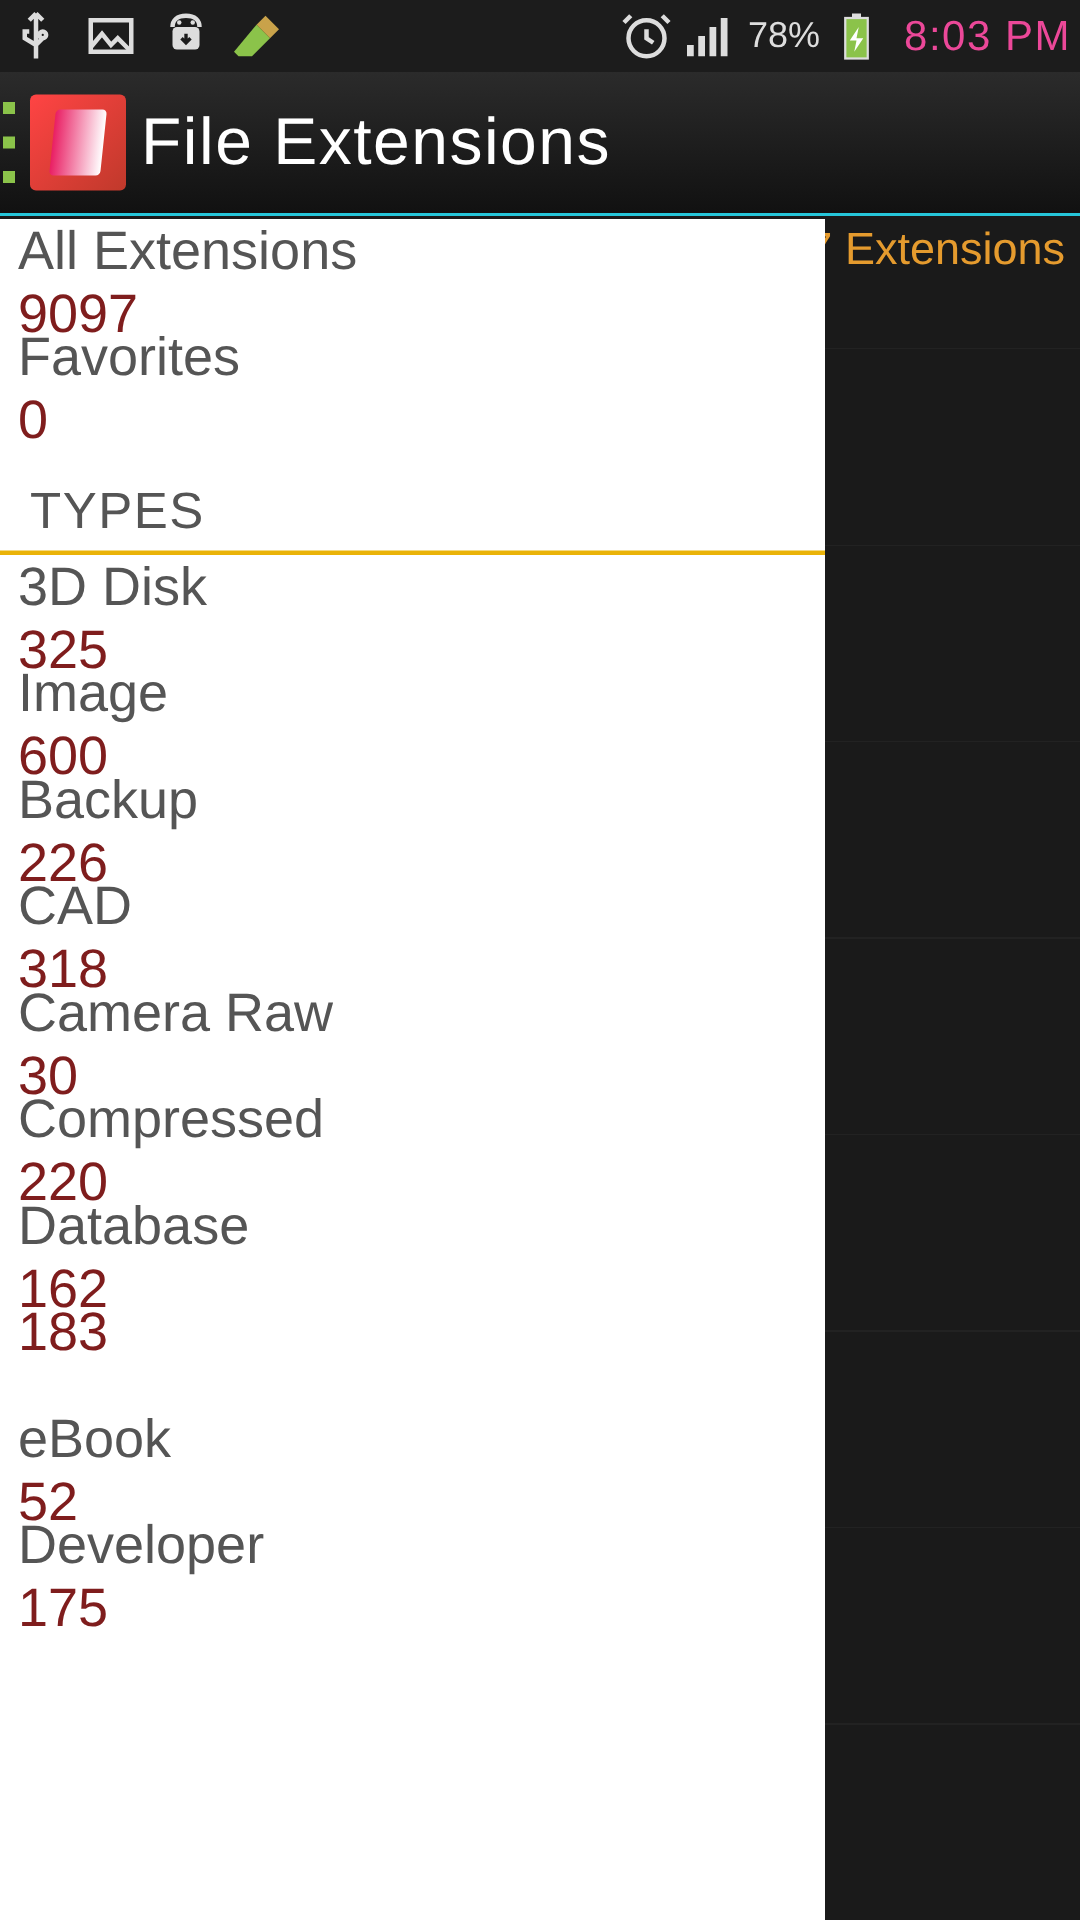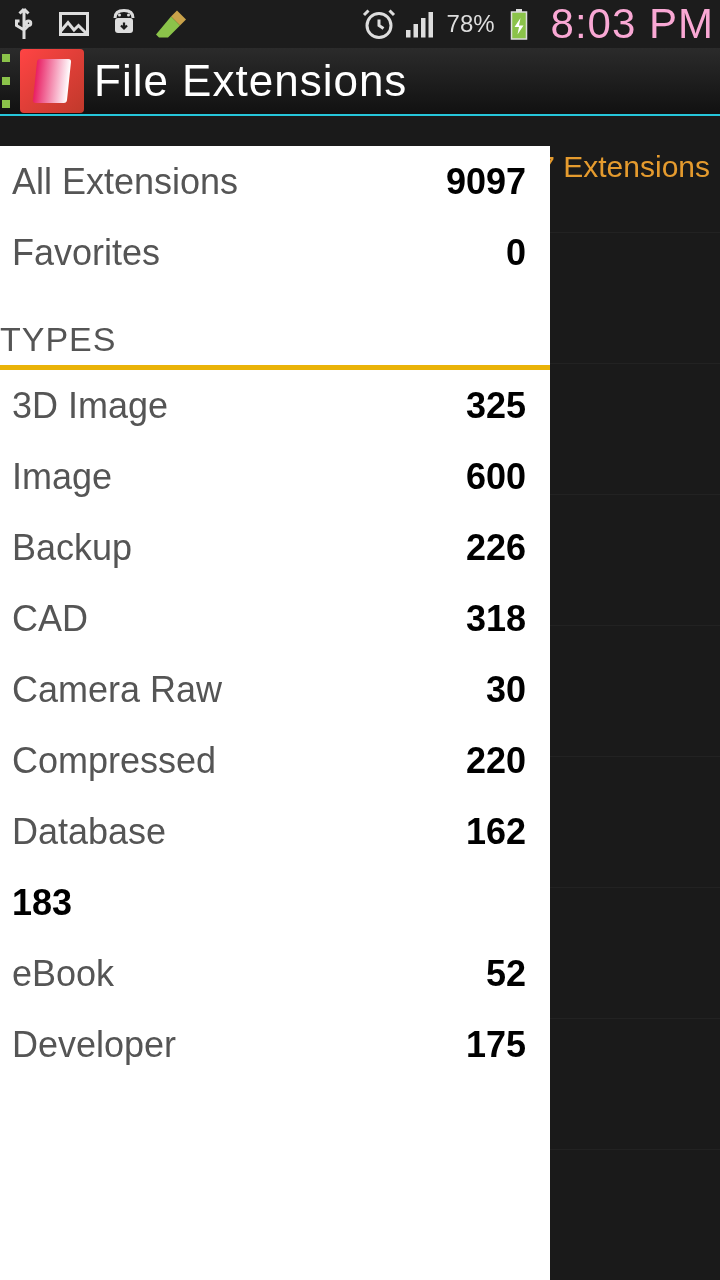--- a/index.html
+++ b/index.html
@@ -14,25 +14,25 @@
     align-items: center;
     color: #ddd;
     font-size: 26px;
     padding: 0 6px;
   }
   .status-left { display: flex; align-items: center; gap: 14px; flex: 1; }
   .status-right { display: flex; align-items: center; gap: 6px; }
   .sb-icon { width: 36px; height: 36px; display: inline-flex; align-items: center; justify-content: center; }
   .sb-icon svg { width: 100%; height: 100%; }
   .battery-pct { font-size: 24px; color: #ddd; margin-left: 2px; }
-  .clock { font-size: 42px; color: #f9a8d4; margin-left: 8px; letter-spacing: 1px; }
+  .clock { font-size: 28px; color: #ec4899; margin-left: 8px; letter-spacing: 1px; }
 
   
   .title-bar {
-    height: 68px;
+    height: 96px;
     background: linear-gradient(to bottom, #2b2b2b, #111);
     display: flex;
     align-items: center;
     border-bottom: 2px solid #26c6da;
     position: relative;
   }
   .drawer-handle {
     width: 12px; height: 70px;
     display: flex; flex-direction: column; justify-content: space-around;
     margin-left: 2px;
@@ -70,32 +70,33 @@
     left: 0;
     width: 550px;
     bottom: 0;
     background: #fff;
     z-index: 5;
     overflow: hidden;
   }
   .drawer-list { list-style: none; }
   .row {
     display: flex;
-    align-items: center;
+    align-items: flex-start;
     justify-content: space-between;
     padding: 0 24px 0 12px;
     height: 71px;
+    flex-direction: column;
   }
   .row .label { color: #555; font-size: 36px; font-weight: 300; }
-  .row .count { color: #000000; font-size: 36px; font-weight: 700; }
+  .row .count { color: #7f1d1d; font-size: 36px; font-weight: 400; }
   .section-header {
     height: 76px;
     display:flex; align-items:flex-end;
-    padding: 0 0 6px 0;
-    border-bottom: 5px solid #eab308;
+    padding: 0 0 6px 20px;
+    border-bottom: 3px solid #eab308;
     margin-top: 6px;
   }
   .section-header .sh-text { color:#555; font-size:34px; font-weight:400; letter-spacing:1px; }
 
   
   .dark-bg {
     position:absolute; top:146px; left:0; right:0; bottom:0;
     background: repeating-linear-gradient(0deg,#1a1a1a 0,#1a1a1a 130px,#222 130px,#222 131px);
     z-index:0;
   }
@@ -181,21 +182,21 @@
     <li class="row">
       <span class="label">Favorites</span>
       <span class="count">0</span>
     </li>
   </ul>
   <div class="section-header">
     <span class="sh-text">TYPES</span>
   </div>
   <ul class="drawer-list">
     <li class="row">
-      <span class="label">3D Image</span>
+      <span class="label">3D Disk</span>
       <span class="count">325</span>
     </li>
     <li class="row">
       <span class="label">Image</span>
       <span class="count">600</span>
     </li>
     <li class="row">
       <span class="label">Backup</span>
       <span class="count">226</span>
     </li>

